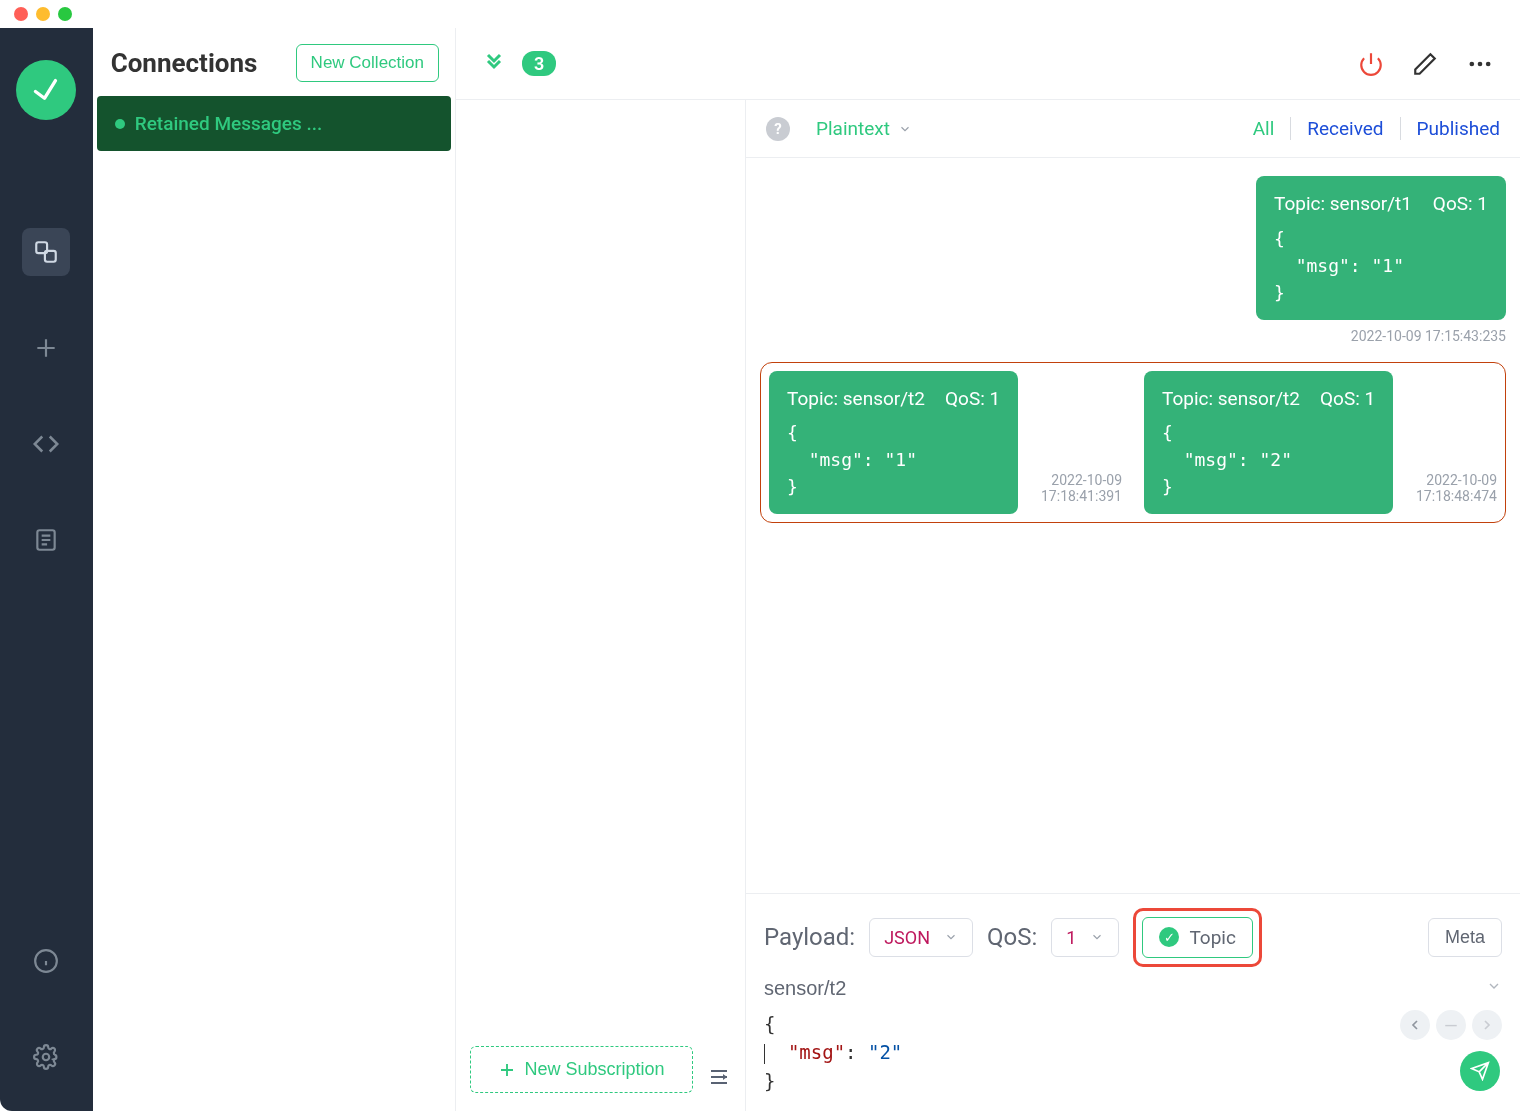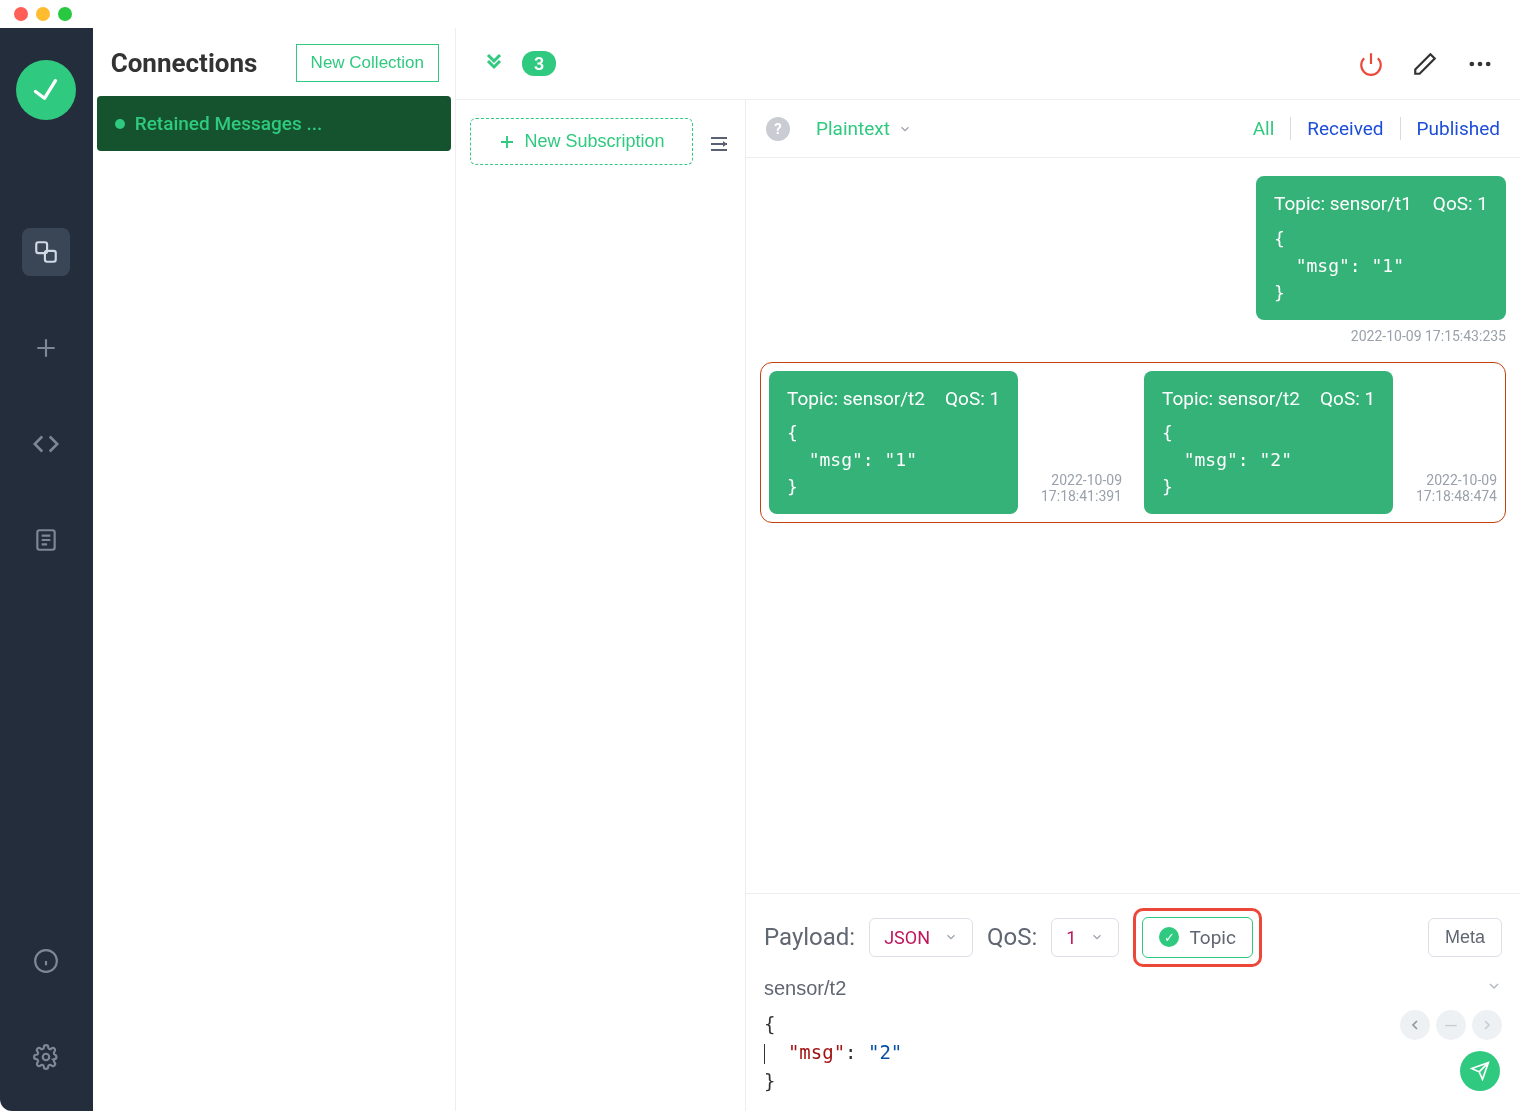--- a/index.html
+++ b/index.html
@@ -17,37 +17,37 @@
   .nav { width: 100px; background:#232d3c; display:flex; flex-direction:column; align-items:center; padding-top:32px; gap:48px; position:relative; }
   .logo { width:60px; height:60px; border-radius:50%; background:#2fc97f; display:flex; align-items:center; justify-content:center; color:#fff; margin-bottom:60px;}
   .nav-btn { width:48px; height:48px; display:flex; align-items:center; justify-content:center; color:#7d8894; border-radius:8px; cursor:pointer; }
   .nav-btn.active { background:#3a4556; color:#cfd8e3; }
   .nav-bottom { position:absolute; bottom:30px; display:flex; flex-direction:column; gap:48px; align-items:center; }
   
   
   .conn-col { width: 392px; background:#fff; border-right:1px solid #eceef1; display:flex; flex-direction:column; }
   .conn-header { display:flex; align-items:center; justify-content:space-between; padding:16px 16px 14px 18px; }
   .conn-title { font-size:26px; font-weight:700; color:#333; }
-  .new-collection { border:1px solid #2fc97f; color:#2fc97f; background:#fff; font-size:17px; padding:8px 14px; border-radius:0; cursor:pointer;text-align:center; }
+  .new-collection { border:1px solid #2fc97f; color:#2fc97f; background:#fff; font-size:17px; padding:8px 14px; border-radius:6px; cursor:pointer;text-align:center; }
   .conn-item { background:#14532d; padding:16px 18px; display:flex; align-items:center; gap:10px; cursor:pointer; border-radius:4px; margin:0 4px; }
   .conn-dot { width:10px; height:10px; border-radius:50%; background:#2fc97f; }
   .conn-name { color:#2fc97f; font-size:19px; font-weight:500; }
   
   
   .main { flex:1; display:flex; flex-direction:column; }
   .main-header { height:72px; border-bottom:1px solid #eceef1; display:flex; align-items:center; padding:0 26px; }
   .main-title { font-size:25px; font-weight:700; color:#333; margin-right:14px; }
   .chev-down { color:#2fc97f; margin-right:16px; cursor:pointer; }
   .badge { background:#2fc97f; color:#fff; border-radius:12px; padding:2px 12px; font-size:18px; font-weight:600; }
   .header-actions { margin-left:auto; display:flex; align-items:center; gap:28px; }
   .icon-btn { cursor:pointer; display:flex; }
   
   .main-body { flex:1; display:flex; overflow:hidden; }
   
-  .sub-col { width:290px; border-right:1px solid #eceef1; padding:18px 14px; display:flex; align-items:flex-start; gap:14px; }
+  .sub-col { width:290px; border-right:1px solid #eceef1; padding:18px 14px; display:flex; align-items:flex-end; gap:14px; }
   .new-sub { flex:1; border:1.5px dashed #2fc97f; color:#2fc97f; background:#fff; font-size:18px; padding:12px 0; border-radius:6px; display:flex; align-items:center; justify-content:center; gap:8px; cursor:pointer; }
   .collapse-btn { color:#596273; cursor:pointer; padding-top:14px; }
   
   .msg-col { flex:1; display:flex; flex-direction:column; overflow:hidden; }
   .msg-toolbar { height:58px; border-bottom:1px solid #eceef1; display:flex; align-items:center; padding:0 20px; gap:12px; }
   .help-circle { width:24px; height:24px; border-radius:50%; background:#c9ccd2; color:#fff; display:flex; align-items:center; justify-content:center; font-size:15px; font-weight:700; }
   .format-sel { color:#2fc97f; font-size:19px; display:flex; align-items:center; gap:8px; cursor:pointer; margin-left:14px; }
   .filter-tabs { margin-left:auto; display:flex; align-items:center; font-size:19px; }
   .filter-tab { padding:0 16px; color:#1d4ed8; cursor:pointer; border-right:1px solid #d8dbe0; }
   .filter-tab:last-child { border-right:none; padding-right:0; }

